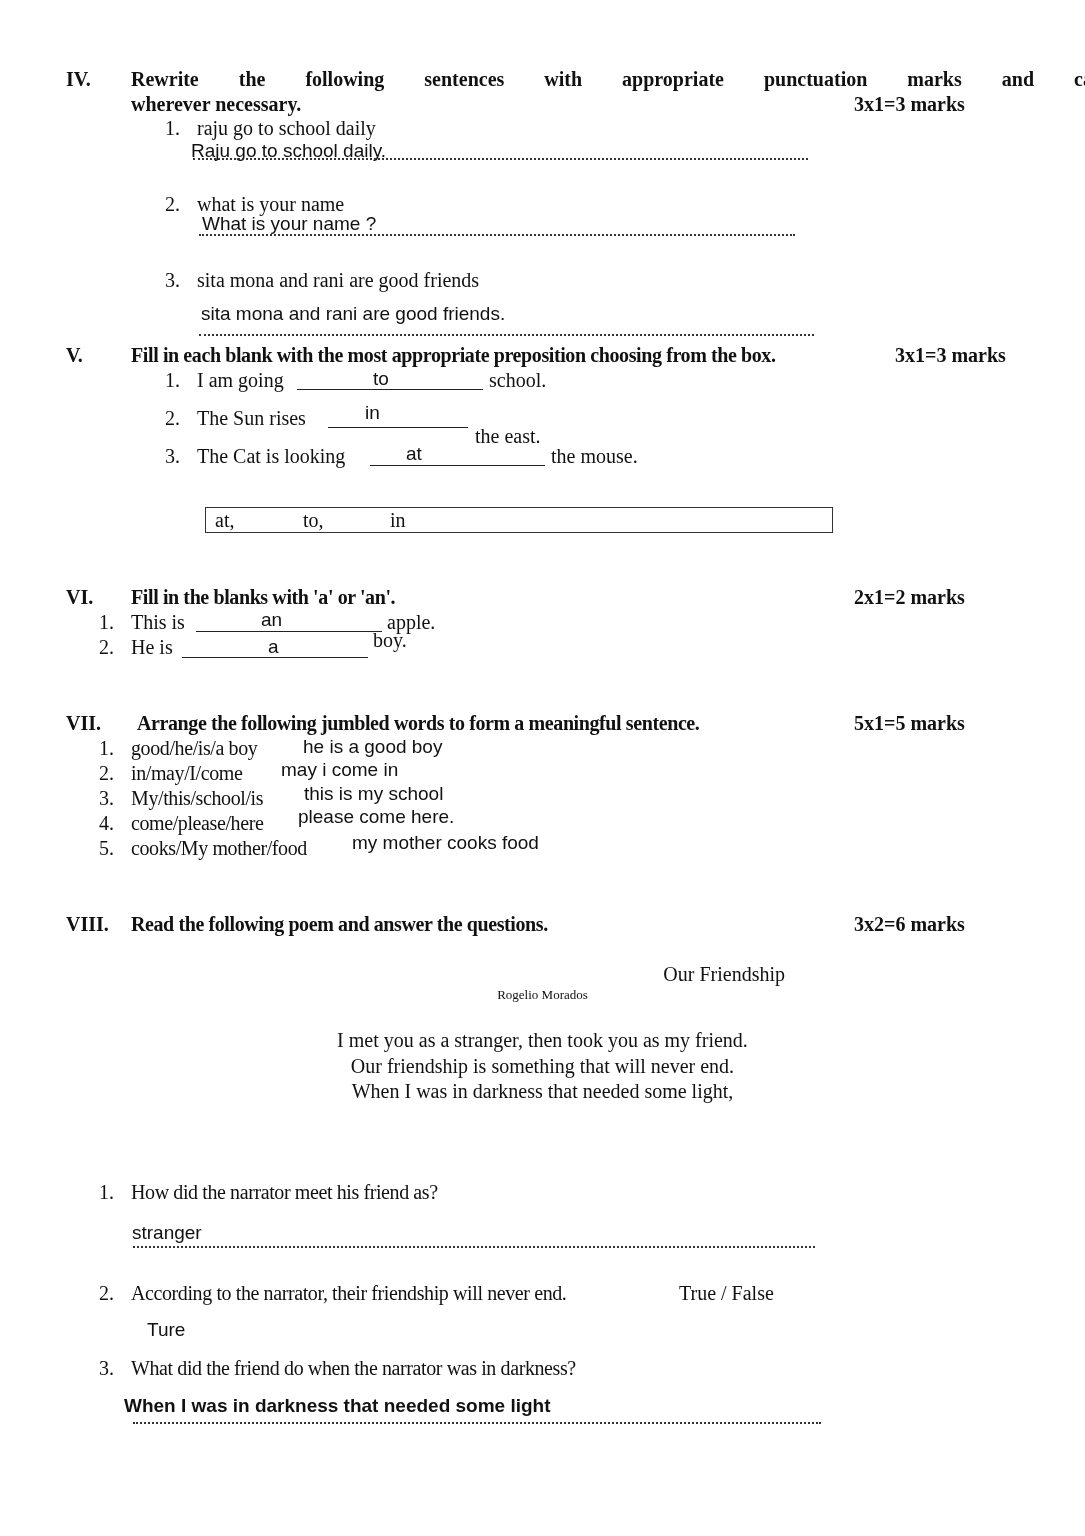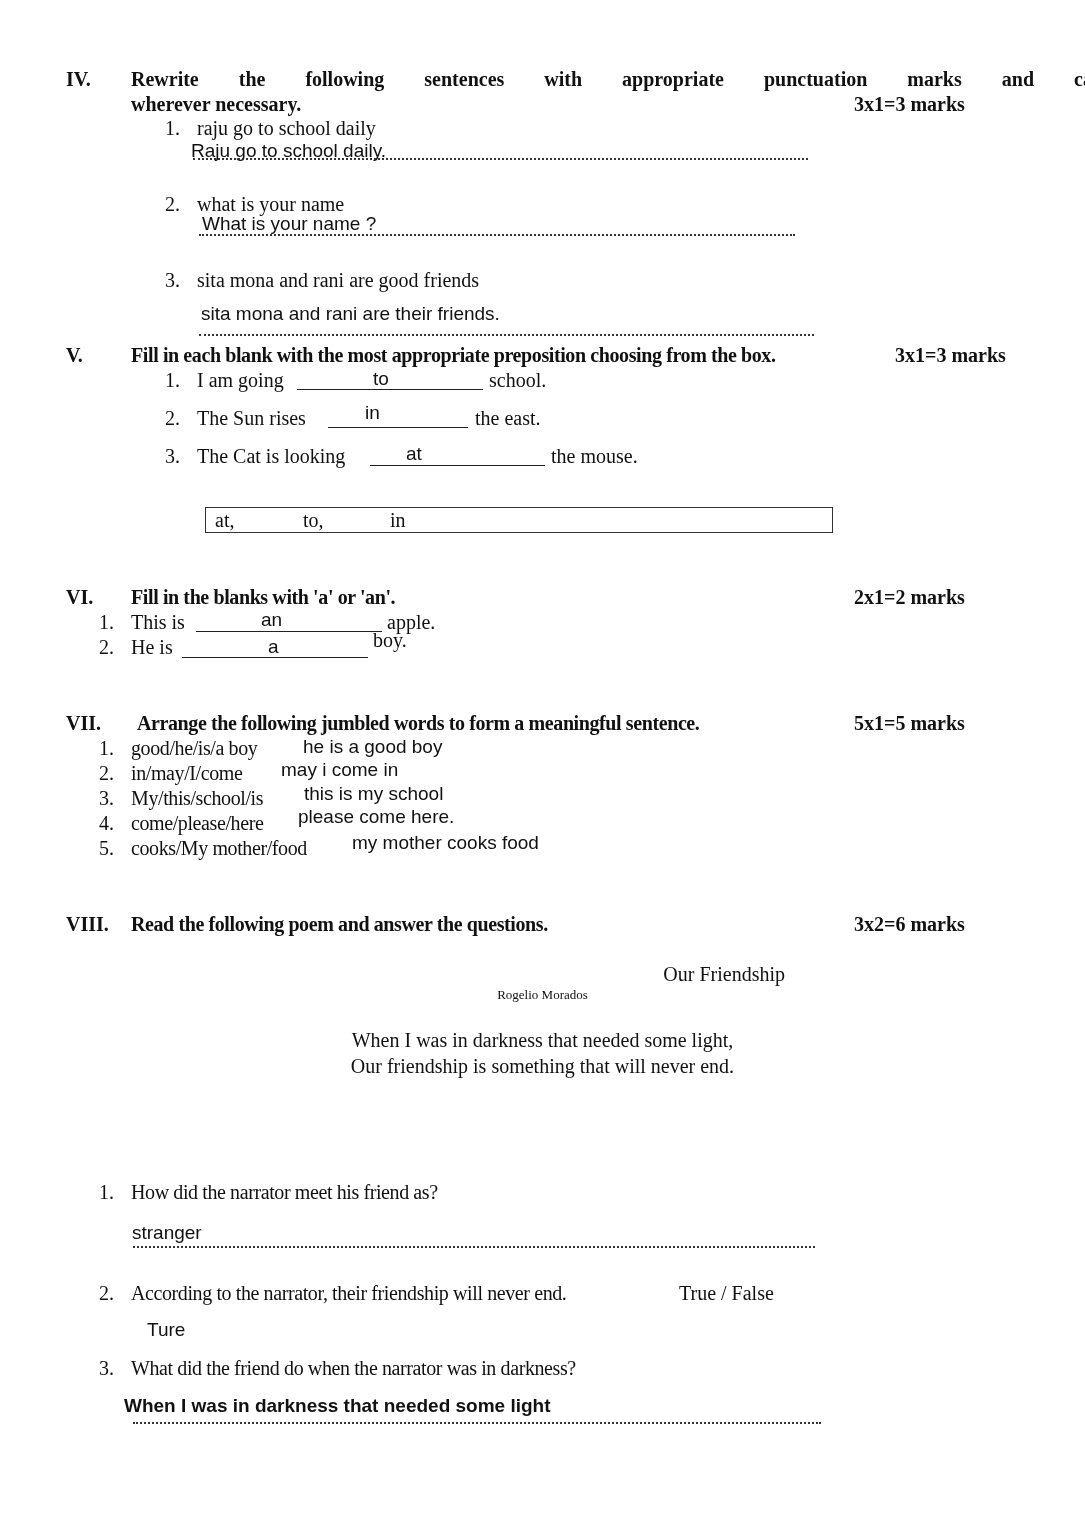--- a/index.html
+++ b/index.html
@@ -40,38 +40,38 @@
 <div class="abs sans" style="left:191px;top:140px;">Raju go to school daily.</div>
 <div class="dots" style="left:193px;top:158px;width:615px;"></div>
 
 <div class="abs serif" style="left:165px;top:192px;">2.</div>
 <div class="abs serif" style="left:197px;top:192px;">what is your name</div>
 <div class="abs sans" style="left:202px;top:213px;">What is your name ?</div>
 <div class="dots" style="left:199px;top:234px;width:596px;"></div>
 
 <div class="abs serif" style="left:165px;top:268px;">3.</div>
 <div class="abs serif" style="left:197px;top:268px;">sita mona and rani are good friends</div>
-<div class="abs sans" style="left:201px;top:303px;">sita mona and rani are their friends.</div>
+<div class="abs sans" style="left:201px;top:303px;">sita mona and rani are good friends.</div>
 <div class="dots" style="left:199px;top:334px;width:615px;"></div>
 
 <div class="abs serif bold" style="left:66px;top:343px;">V.</div>
 <div class="abs serif bold narrow" style="left:131px;top:343px;">Fill in each blank with the most appropriate preposition choosing from the box.</div>
 <div class="abs serif bold" style="left:895px;top:343px;">3x1=3 marks</div>
 
 <div class="abs serif" style="left:165px;top:368px;">1.</div>
 <div class="abs serif" style="left:197px;top:368px;">I am going</div>
 <div class="blank" style="left:297px;top:389px;width:186px;"></div>
 <div class="abs sans" style="left:373px;top:368px;">to</div>
 <div class="abs serif" style="left:489px;top:368px;">school.</div>
 
 <div class="abs serif" style="left:165px;top:406px;">2.</div>
 <div class="abs serif" style="left:197px;top:406px;">The Sun rises</div>
 <div class="blank" style="left:328px;top:427px;width:140px;"></div>
 <div class="abs sans" style="left:365px;top:402px;">in</div>
-<div class="abs serif" style="left:475px;top:406px;">the east.</div>
+<div class="abs serif" style="left:475px;top:424px;">the east.</div>
 
 <div class="abs serif" style="left:165px;top:444px;">3.</div>
 <div class="abs serif" style="left:197px;top:444px;">The Cat is looking</div>
 <div class="blank" style="left:370px;top:465px;width:175px;"></div>
 <div class="abs sans" style="left:406px;top:443px;text-align:right;">at</div>
 <div class="abs serif" style="left:551px;top:444px;">the mouse.</div>
 
 <div class="box" style="left:205px;top:507px;width:626px;height:24px;">
   <span class="abs serif" style="left:9px;top:0px;">at,</span>
   <span class="abs serif" style="left:97px;top:0px;">to,</span>
@@ -118,22 +118,23 @@
 <div class="abs serif narrow" style="left:131px;top:836px;">cooks/My mother/food</div>
 <div class="abs sans" style="left:352px;top:832px;">my mother cooks food</div>
 
 <div class="abs serif bold" style="left:66px;top:912px;">VIII.</div>
 <div class="abs serif bold narrow" style="left:131px;top:912px;">Read the following poem and answer the questions.</div>
 <div class="abs serif bold" style="left:854px;top:912px;">3x2=6 marks</div>
 
 <div class="abs center" style="left:300px;top:962px;width:485px;font-family:'Liberation Serif',serif;font-size:20px;line-height:24px;text-align:right;">Our Friendship</div>
 <div class="abs center" style="left:300px;top:987px;width:485px;font-family:'Liberation Serif',serif;font-size:13px;line-height:16px;">Rogelio Morados</div>
 <div class="abs center" style="left:250px;top:1028px;width:585px;font-family:'Liberation Serif',serif;font-size:20px;line-height:25.5px;">
+  <div>I met you as a stranger, then took you as my friend.</div>
+  <div>Our friendship is something that will never end.</div>
   <div>When I was in darkness that needed some light,</div>
-  <div>Our friendship is something that will never end.</div>
 </div>
 
 <div class="abs serif" style="left:99px;top:1180px;">1.</div>
 <div class="abs serif narrow" style="left:131px;top:1180px;">How did the narrator meet his friend as?</div>
 <div class="abs sans" style="left:132px;top:1222px;">stranger</div>
 <div class="dots" style="left:133px;top:1246px;width:682px;"></div>
 
 <div class="abs serif" style="left:99px;top:1281px;">2.</div>
 <div class="abs serif narrow" style="left:131px;top:1281px;">According to the narrator, their friendship will never end.</div>
 <div class="abs serif" style="left:679px;top:1281px;">True / False</div>

